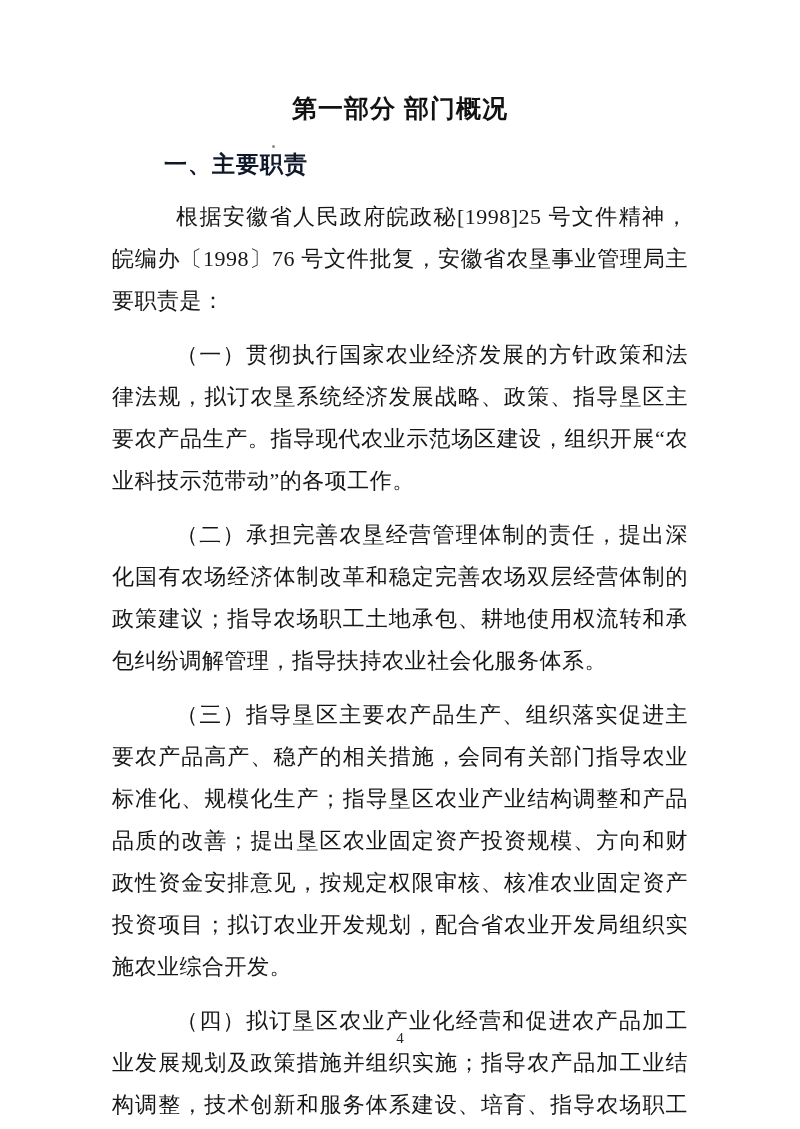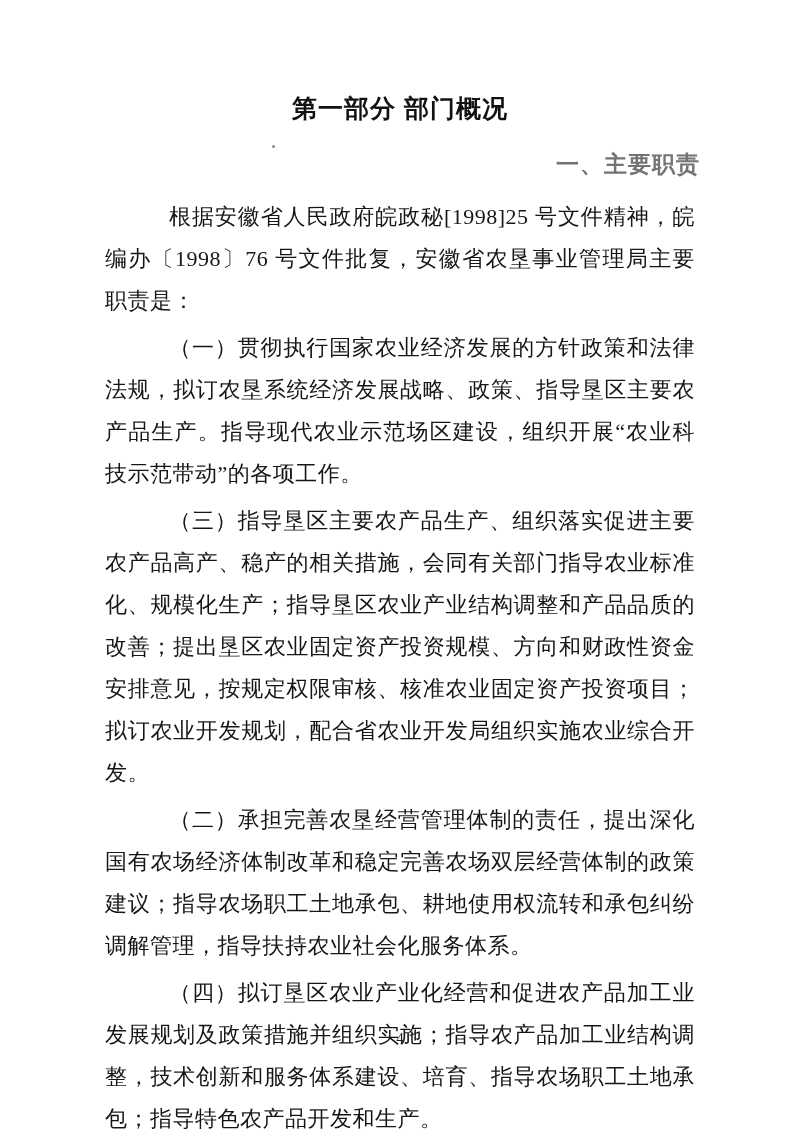--- a/index.html
+++ b/index.html
@@ -31,35 +31,34 @@
     letter-spacing: 1px;
     color: #121212;
   }
   .section-heading {
     margin: 24px 0 0 0;
     padding-left: 64px;
     font-family: "Liberation Sans", sans-serif;
     font-weight: 700;
     font-size: 23px;
     letter-spacing: 1px;
-    color: #737373;
-    text-align: right;
+    color: #0f172a;
   }
   .paragraphs {
     margin-top: 16px;
     font-family: "Liberation Serif", serif;
     font-size: 22px;
     line-height: 42px;
     letter-spacing: 0.5px;
     text-align: justify;
     text-justify: inter-ideograph;
     color: #161616;
   }
   .body-para {
-    margin: 5px;
+    margin: 12px;
     text-indent: 64px;
   }
   .page-number {
     position: absolute;
     left: 0;
     top: 1030px;
     width: 800px;
     text-align: center;
     font-family: "Liberation Serif", serif;
     font-size: 15px;
@@ -81,22 +80,22 @@
 <div class="page">
   <div class="content">
     <h1 class="doc-title">第一部分 部门概况</h1>
     <h2 class="section-heading">一、主要职责</h2>
     <div class="paragraphs">
 
         <p class="body-para">根据安徽省人民政府皖政秘[1998]25 号文件精神，皖编办〔1998〕76 号文件批复，安徽省农垦事业管理局主要职责是：</p>
 
         <p class="body-para">（一）贯彻执行国家农业经济发展的方针政策和法律法规，拟订农垦系统经济发展战略、政策、指导垦区主要农产品生产。指导现代农业示范场区建设，组织开展“农业科技示范带动”的各项工作。</p>
 
+        <p class="body-para">（二）承担完善农垦经营管理体制的责任，提出深化国有农场经济体制改革和稳定完善农场双层经营体制的政策建议；指导农场职工土地承包、耕地使用权流转和承包纠纷调解管理，指导扶持农业社会化服务体系。</p>
+
         <p class="body-para">（三）指导垦区主要农产品生产、组织落实促进主要农产品高产、稳产的相关措施，会同有关部门指导农业标准化、规模化生产；指导垦区农业产业结构调整和产品品质的改善；提出垦区农业固定资产投资规模、方向和财政性资金安排意见，按规定权限审核、核准农业固定资产投资项目；拟订农业开发规划，配合省农业开发局组织实施农业综合开发。</p>
-
-        <p class="body-para">（二）承担完善农垦经营管理体制的责任，提出深化国有农场经济体制改革和稳定完善农场双层经营体制的政策建议；指导农场职工土地承包、耕地使用权流转和承包纠纷调解管理，指导扶持农业社会化服务体系。</p>
 
         <p class="body-para">（四）拟订垦区农业产业化经营和促进农产品加工业发展规划及政策措施并组织实施；指导农产品加工业结构调整，技术创新和服务体系建设、培育、指导农场职工土地承包；指导特色农产品开发和生产。</p>
       </div>
   </div>
   <div class="page-number">4</div>
   <div class="speck"></div>
 </div>
 
 </body></html>

